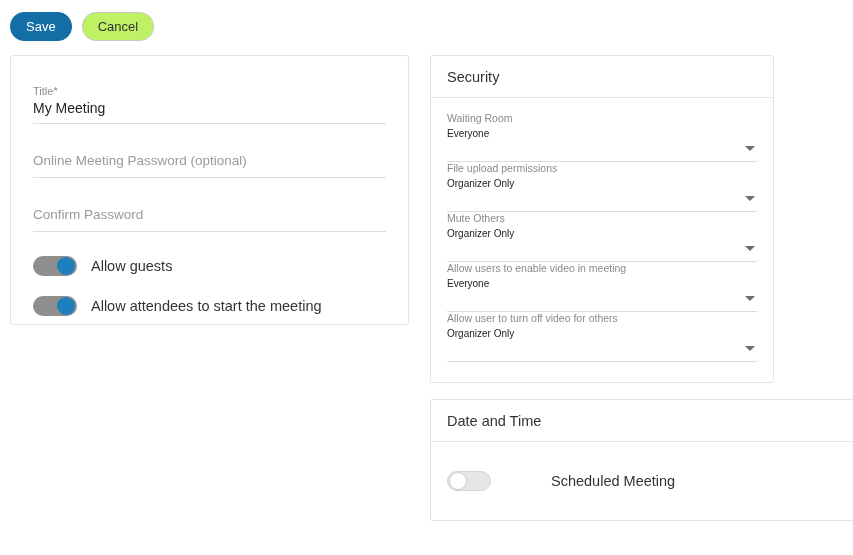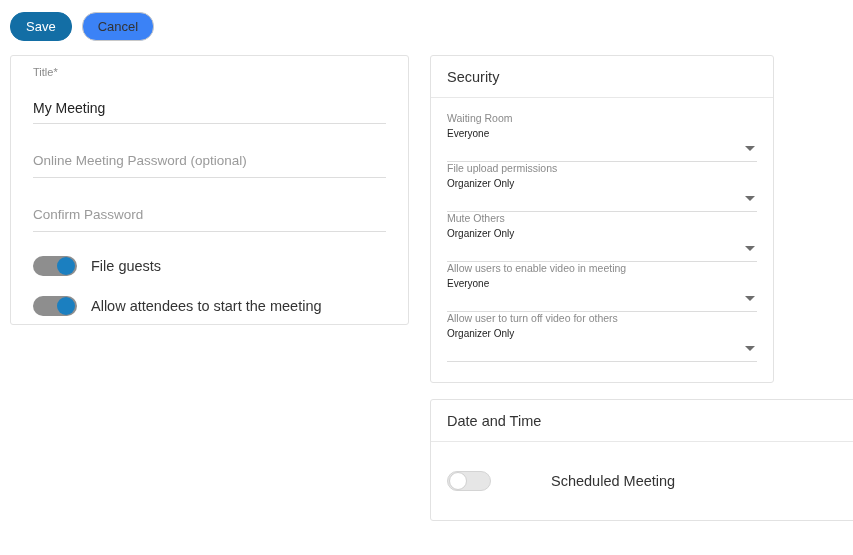--- a/index.html
+++ b/index.html
@@ -30,21 +30,21 @@
     cursor: pointer;
     line-height: 1;
     border: 1px solid transparent;
   }
   .btn-primary {
     background: #136ea5;
     color: #ffffff;
     border-color: #136ea5;
   }
   .btn-secondary {
-    background: #3b82f6;
+    background: #bef264;
     color: #333333;
     border: 1px solid #c8c8c8;
   }
 
   .card {
     position: absolute;
     background: #ffffff;
     border: 1px solid #e2e2e2;
     border-radius: 3px;
   }
@@ -78,21 +78,21 @@
     font-size: 14px;
     color: #222222;
     line-height: 1.2;
   }
   .field-placeholder {
     font-size: 13.5px;
     color: #9a9a9a;
     line-height: 1.2;
     padding-bottom: 2px;
   }
-  .field.first { margin-top: 14px; gap: 19px; }
+  .field.first { margin-top: 14px; }
 
   .toggle-row {
     display: flex;
     align-items: center;
     margin: 0 22px;
     height: 40px;
   }
   .toggle-row.first-toggle { margin-top: 14px; }
   .toggle {
     width: 44px;
@@ -206,21 +206,21 @@
   </div>
 
   <div class="field">
     <div class="field-placeholder">Confirm Password</div>
   </div>
 
   <div class="toggle-row first-toggle">
     <div class="toggle on">
         <span class="knob"></span>
       </div>
-    <div class="toggle-label">File guests</div>
+    <div class="toggle-label">Allow guests</div>
   </div>
 
   <div class="toggle-row">
     <div class="toggle on">
         <span class="knob"></span>
       </div>
     <div class="toggle-label">Allow attendees to start the meeting</div>
   </div>
 
 </div>

